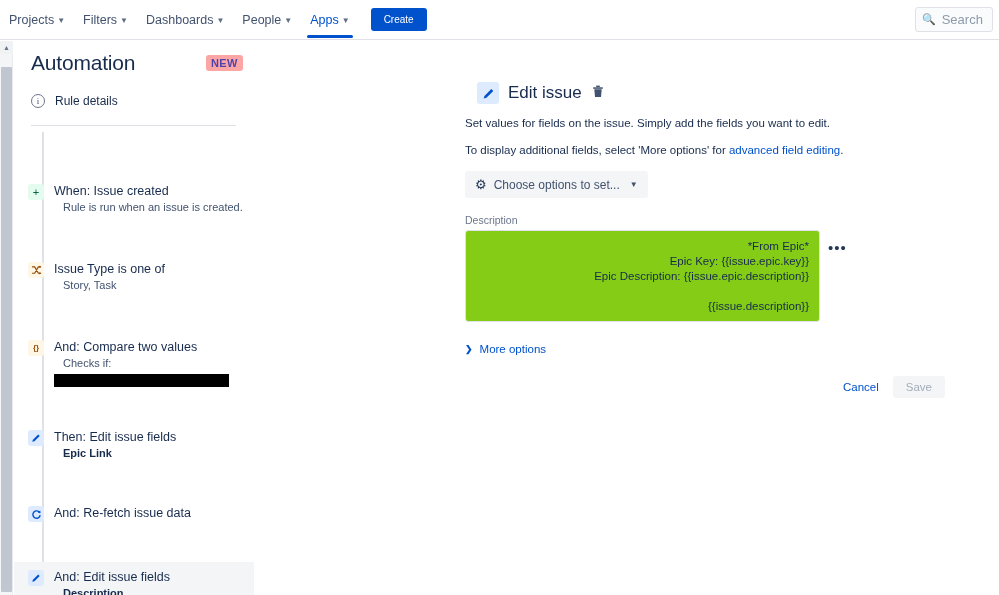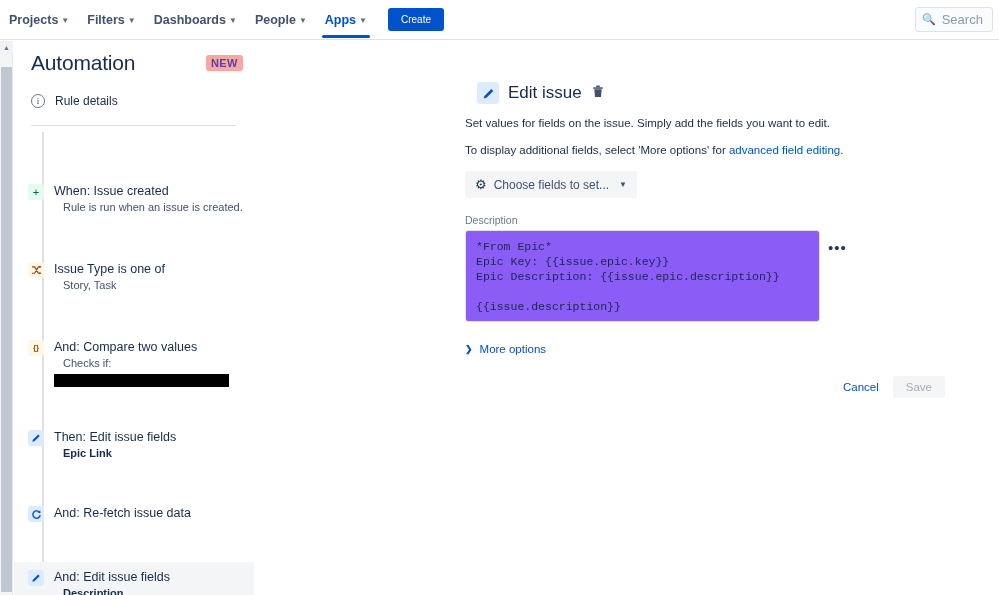--- a/index.html
+++ b/index.html
@@ -18,21 +18,20 @@
     width: 999px; height: 40px;
     background: #ffffff;
     border-bottom: 1px solid #dfe1e6;
     display: flex; align-items: center;
   }
   .nav-item {
     display: flex; align-items: center; gap: 3px;
     font-size: 12.5px; color: #42526e;
     padding: 0 9px; height: 40px; cursor: pointer;
     position: relative;
-    font-weight: bold;
   }
   .nav-item .chev { font-size: 8px; color: #5e6c84; position: relative; top: 1px; }
   .nav-item.active { color: #0052cc; }
   .nav-item.active::after {
     content: ""; position: absolute; left: 6px; right: 6px; bottom: 2px;
     height: 2.5px; background: #0052cc; border-radius: 2px;
   }
   #create-btn {
     margin-left: 12px;
     background: #0052cc; color: #ffffff;
@@ -171,26 +170,27 @@
   #choose-fields .gear { font-size: 13px; color: #253858; }
   #choose-fields .chev { font-size: 8px; color: #42526e; margin-left: 3px; }
 
   #field-label {
     font-size: 10.5px; color: #6b778c; margin-top: 16px; margin-bottom: 4px;
   }
   #field-row { display: flex; align-items: flex-start; gap: 8px; }
   #desc-textarea {
     width: 355px; height: 92px;
     border: 1px solid #dfe1e6; border-radius: 3px;
-    background: #8b5cf6;
+    background: #84cc16;
     padding: 8px 10px;
     font-size: 11.5px; line-height: 15px; color: #172b4d;
-    font-family: Liberation Mono, monospace;
+    font-family: Liberation Sans, sans-serif;
     resize: none; outline: none;
     white-space: pre;
+    text-align: right;
   }
   #field-more {
     color: #253858; font-size: 15px; letter-spacing: 1px;
     cursor: pointer; margin-top: 10px; line-height: 1;
   }
 
   #more-options {
     margin-top: 21px;
     display: inline-flex; align-items: center; gap: 7px;
     font-size: 11.5px; color: #0052cc; cursor: pointer;
@@ -351,21 +351,21 @@
     </div>
   </div>
 
   <div class="desc-line">Set values for fields on the issue. Simply add the fields you want to edit.</div>
   <div class="desc-line">
     <span>To display additional fields, select 'More options' for </span><a>advanced field editing</a><span>.</span>
   </div>
 
   <button id="choose-fields">
     <span class="gear">⚙</span>
-    <span>Choose fields to set...</span>
+    <span>Choose options to set...</span>
     <span class="chev">▼</span>
   </button>
 
   <div id="field-label">Description</div>
   <div id="field-row">
     <textarea id="desc-textarea" style="">*From Epic*
 Epic Key: {{issue.epic.key}}
 Epic Description: {{issue.epic.description}}
 
 {{issue.description}}</textarea>

